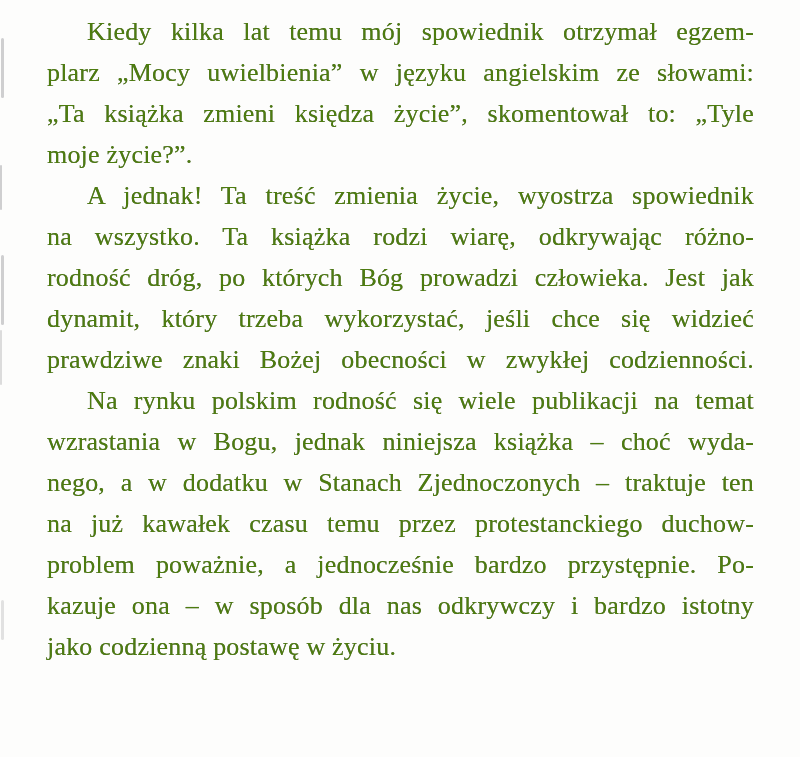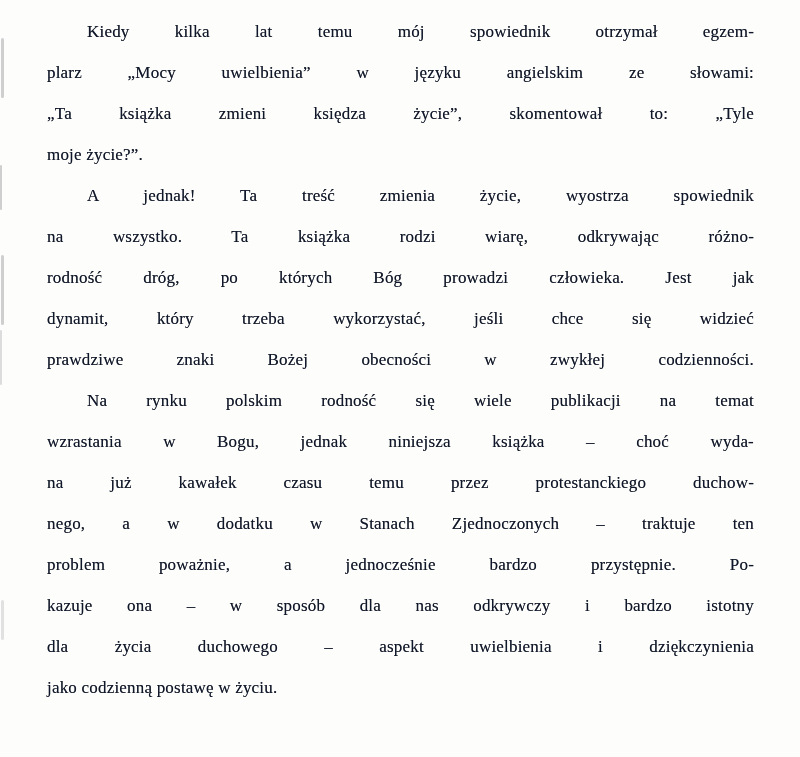--- a/index.html
+++ b/index.html
@@ -10,23 +10,23 @@
     overflow: hidden;
     background: #fdfdfc;
   }
   .page {
     position: relative;
     width: 800px;
     height: 757px;
     box-sizing: border-box;
     padding: 11px 46px 0 47px;
     background: #fdfdfc;
-    color: #0f172a;
+    color: #4d7c0f;
     font-family: "Liberation Serif", "DejaVu Serif", serif;
-    font-size: 17px;
+    font-size: 26px;
     line-height: 41px;
   }
   .ln {
     height: 41px;
     text-align: justify;
     text-align-last: justify;
     white-space: normal;
     text-shadow: 0 0 0.5px rgba(10,10,10,0.55);
     letter-spacing: 0.2px;
   }
@@ -73,21 +73,20 @@
     <div class="ln indent">A jednak! Ta treść zmienia życie, wyostrza spowiednik</div>
     <div class="ln">na wszystko. Ta książka rodzi wiarę, odkrywając różno-</div>
     <div class="ln">rodność dróg, po których Bóg prowadzi człowieka. Jest jak</div>
     <div class="ln">dynamit, który trzeba wykorzystać, jeśli chce się widzieć</div>
     <div class="ln">prawdziwe znaki Bożej obecności w zwykłej codzienności.</div>
   </div>
 
   <div>
     <div class="ln indent">Na rynku polskim rodność się wiele publikacji na temat</div>
     <div class="ln">wzrastania w Bogu, jednak niniejsza książka – choć wyda-</div>
+    <div class="ln">nego, a w dodatku w Stanach Zjednoczonych – traktuje ten</div>
     <div class="ln">na już kawałek czasu temu przez protestanckiego duchow-</div>
-    <div class="ln">nego, a w dodatku w Stanach Zjednoczonych – traktuje ten</div>
     <div class="ln">problem poważnie, a jednocześnie bardzo przystępnie. Po-</div>
     <div class="ln">kazuje ona – w sposób dla nas odkrywczy i bardzo istotny</div>
-    <div class="ln">dla życia duchowego – aspekt uwielbienia i dziękczynienia</div>
     <div class="ln last">jako codzienną postawę w życiu.</div>
   </div>
 
 </div>
 
 </body></html>

